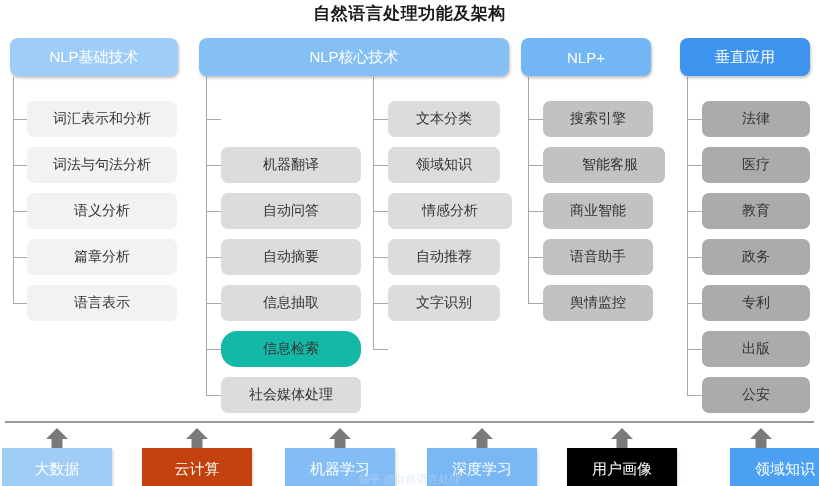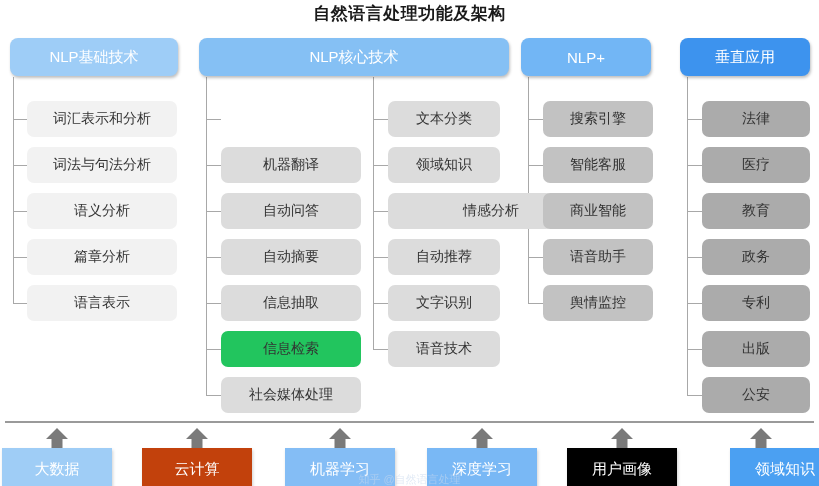--- a/index.html
+++ b/index.html
@@ -109,41 +109,40 @@
     <div class="stub" style="left: 206px; top: 119px; width: 15px;"></div>
     <div class="stub" style="left: 206px; top: 165px; width: 15px;"></div>
     <div class="box" style="left: 221px; top: 147px; width: 140px; background: rgb(220, 220, 220);">机器翻译</div>
     <div class="stub" style="left: 206px; top: 211px; width: 15px;"></div>
     <div class="box" style="left: 221px; top: 193px; width: 140px; background: rgb(220, 220, 220);">自动问答</div>
     <div class="stub" style="left: 206px; top: 257px; width: 15px;"></div>
     <div class="box" style="left: 221px; top: 239px; width: 140px; background: rgb(220, 220, 220);">自动摘要</div>
     <div class="stub" style="left: 206px; top: 303px; width: 15px;"></div>
     <div class="box" style="left: 221px; top: 285px; width: 140px; background: rgb(220, 220, 220);">信息抽取</div>
     <div class="stub" style="left: 206px; top: 349px; width: 15px;"></div>
-    <div class="box" style="left: 221px; top: 331px; width: 140px; background: #22c55e;">信息检索</div>
+    <div class="box" style="left: 221px; top: 331px; width: 140px; background: #14b8a6; border-radius: 16px;">信息检索</div>
     <div class="stub" style="left: 206px; top: 395px; width: 15px;"></div>
     <div class="box" style="left: 221px; top: 377px; width: 140px; background: rgb(220, 220, 220);">社会媒体处理</div>
     <div class="spine" style="left: 373px; top: 77px; height: 272px;"></div>
     <div class="stub" style="left: 373px; top: 119px; width: 15px;"></div>
     <div class="box" style="left: 388px; top: 101px; width: 112px; background: rgb(220, 220, 220);">文本分类</div>
     <div class="stub" style="left: 373px; top: 165px; width: 15px;"></div>
     <div class="box" style="left: 388px; top: 147px; width: 112px; background: rgb(220, 220, 220);">领域知识</div>
     <div class="stub" style="left: 373px; top: 211px; width: 15px;"></div>
-    <div class="box" style="left: 388px; top: 193px; width: 124px; background: rgb(220, 220, 220); padding-left: 41px;">情感分析</div>
+    <div class="box" style="left: 388px; top: 193px; width: 124px; background: rgb(220, 220, 220);">情感分析</div>
     <div class="stub" style="left: 373px; top: 257px; width: 15px;"></div>
     <div class="box" style="left: 388px; top: 239px; width: 112px; background: rgb(220, 220, 220);">自动推荐</div>
     <div class="stub" style="left: 373px; top: 303px; width: 15px;"></div>
     <div class="box" style="left: 388px; top: 285px; width: 112px; background: rgb(220, 220, 220);">文字识别</div>
     <div class="stub" style="left: 373px; top: 349px; width: 15px;"></div>
-    <div class="box" style="left: 388px; top: 331px; width: 112px; background: rgb(220, 220, 220);">语音技术</div>
     <div class="spine" style="left: 528px; top: 77px; height: 226px;"></div>
     <div class="stub" style="left: 528px; top: 119px; width: 15px;"></div>
     <div class="box" style="left: 543px; top: 101px; width: 110px; background: rgb(194, 194, 194);">搜索引擎</div>
     <div class="stub" style="left: 528px; top: 165px; width: 15px;"></div>
-    <div class="box" style="left: 543px; top: 147px; width: 110px; background: rgb(194, 194, 194);">智能客服</div>
+    <div class="box" style="left: 543px; top: 147px; width: 110px; background: rgb(194, 194, 194); padding-left: 12px;">智能客服</div>
     <div class="stub" style="left: 528px; top: 211px; width: 15px;"></div>
     <div class="box" style="left: 543px; top: 193px; width: 110px; background: rgb(194, 194, 194);">商业智能</div>
     <div class="stub" style="left: 528px; top: 257px; width: 15px;"></div>
     <div class="box" style="left: 543px; top: 239px; width: 110px; background: rgb(194, 194, 194);">语音助手</div>
     <div class="stub" style="left: 528px; top: 303px; width: 15px;"></div>
     <div class="box" style="left: 543px; top: 285px; width: 110px; background: rgb(194, 194, 194);">舆情监控</div>
     <div class="spine" style="left: 687px; top: 77px; height: 318px;"></div>
     <div class="stub" style="left: 687px; top: 119px; width: 15px;"></div>
     <div class="box" style="left: 702px; top: 101px; width: 108px; background: rgb(171, 171, 171);">法律</div>
     <div class="stub" style="left: 687px; top: 165px; width: 15px;"></div>

